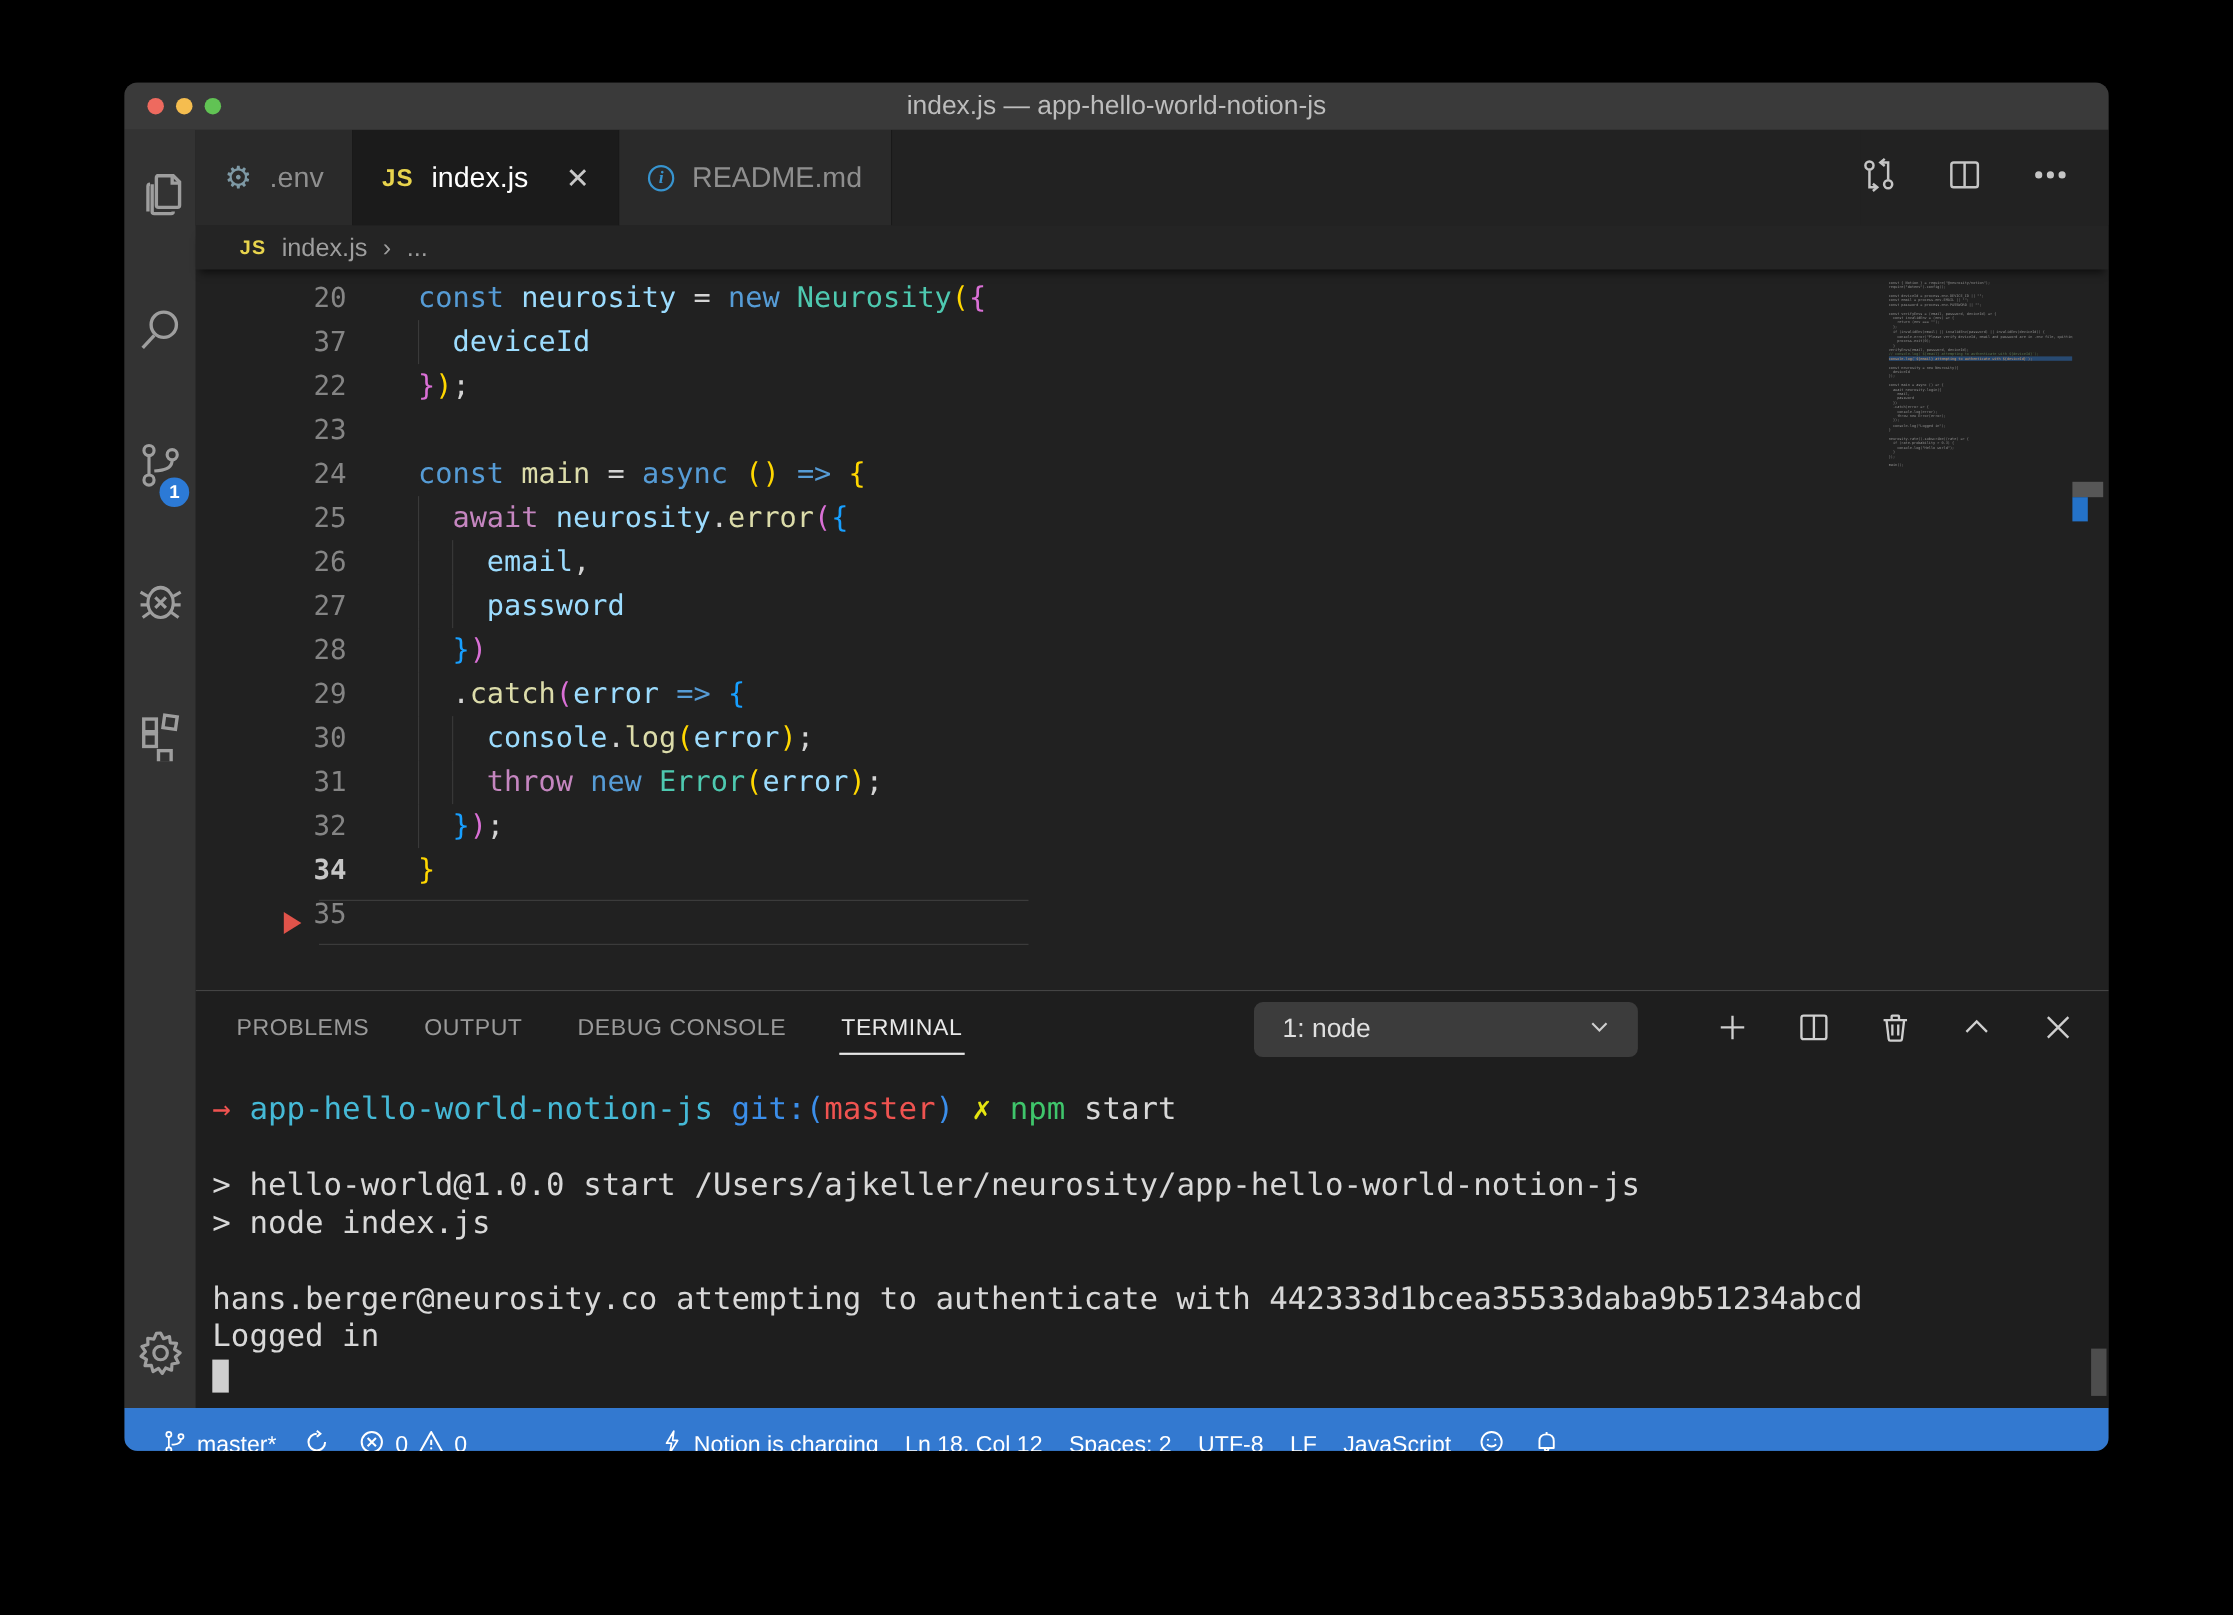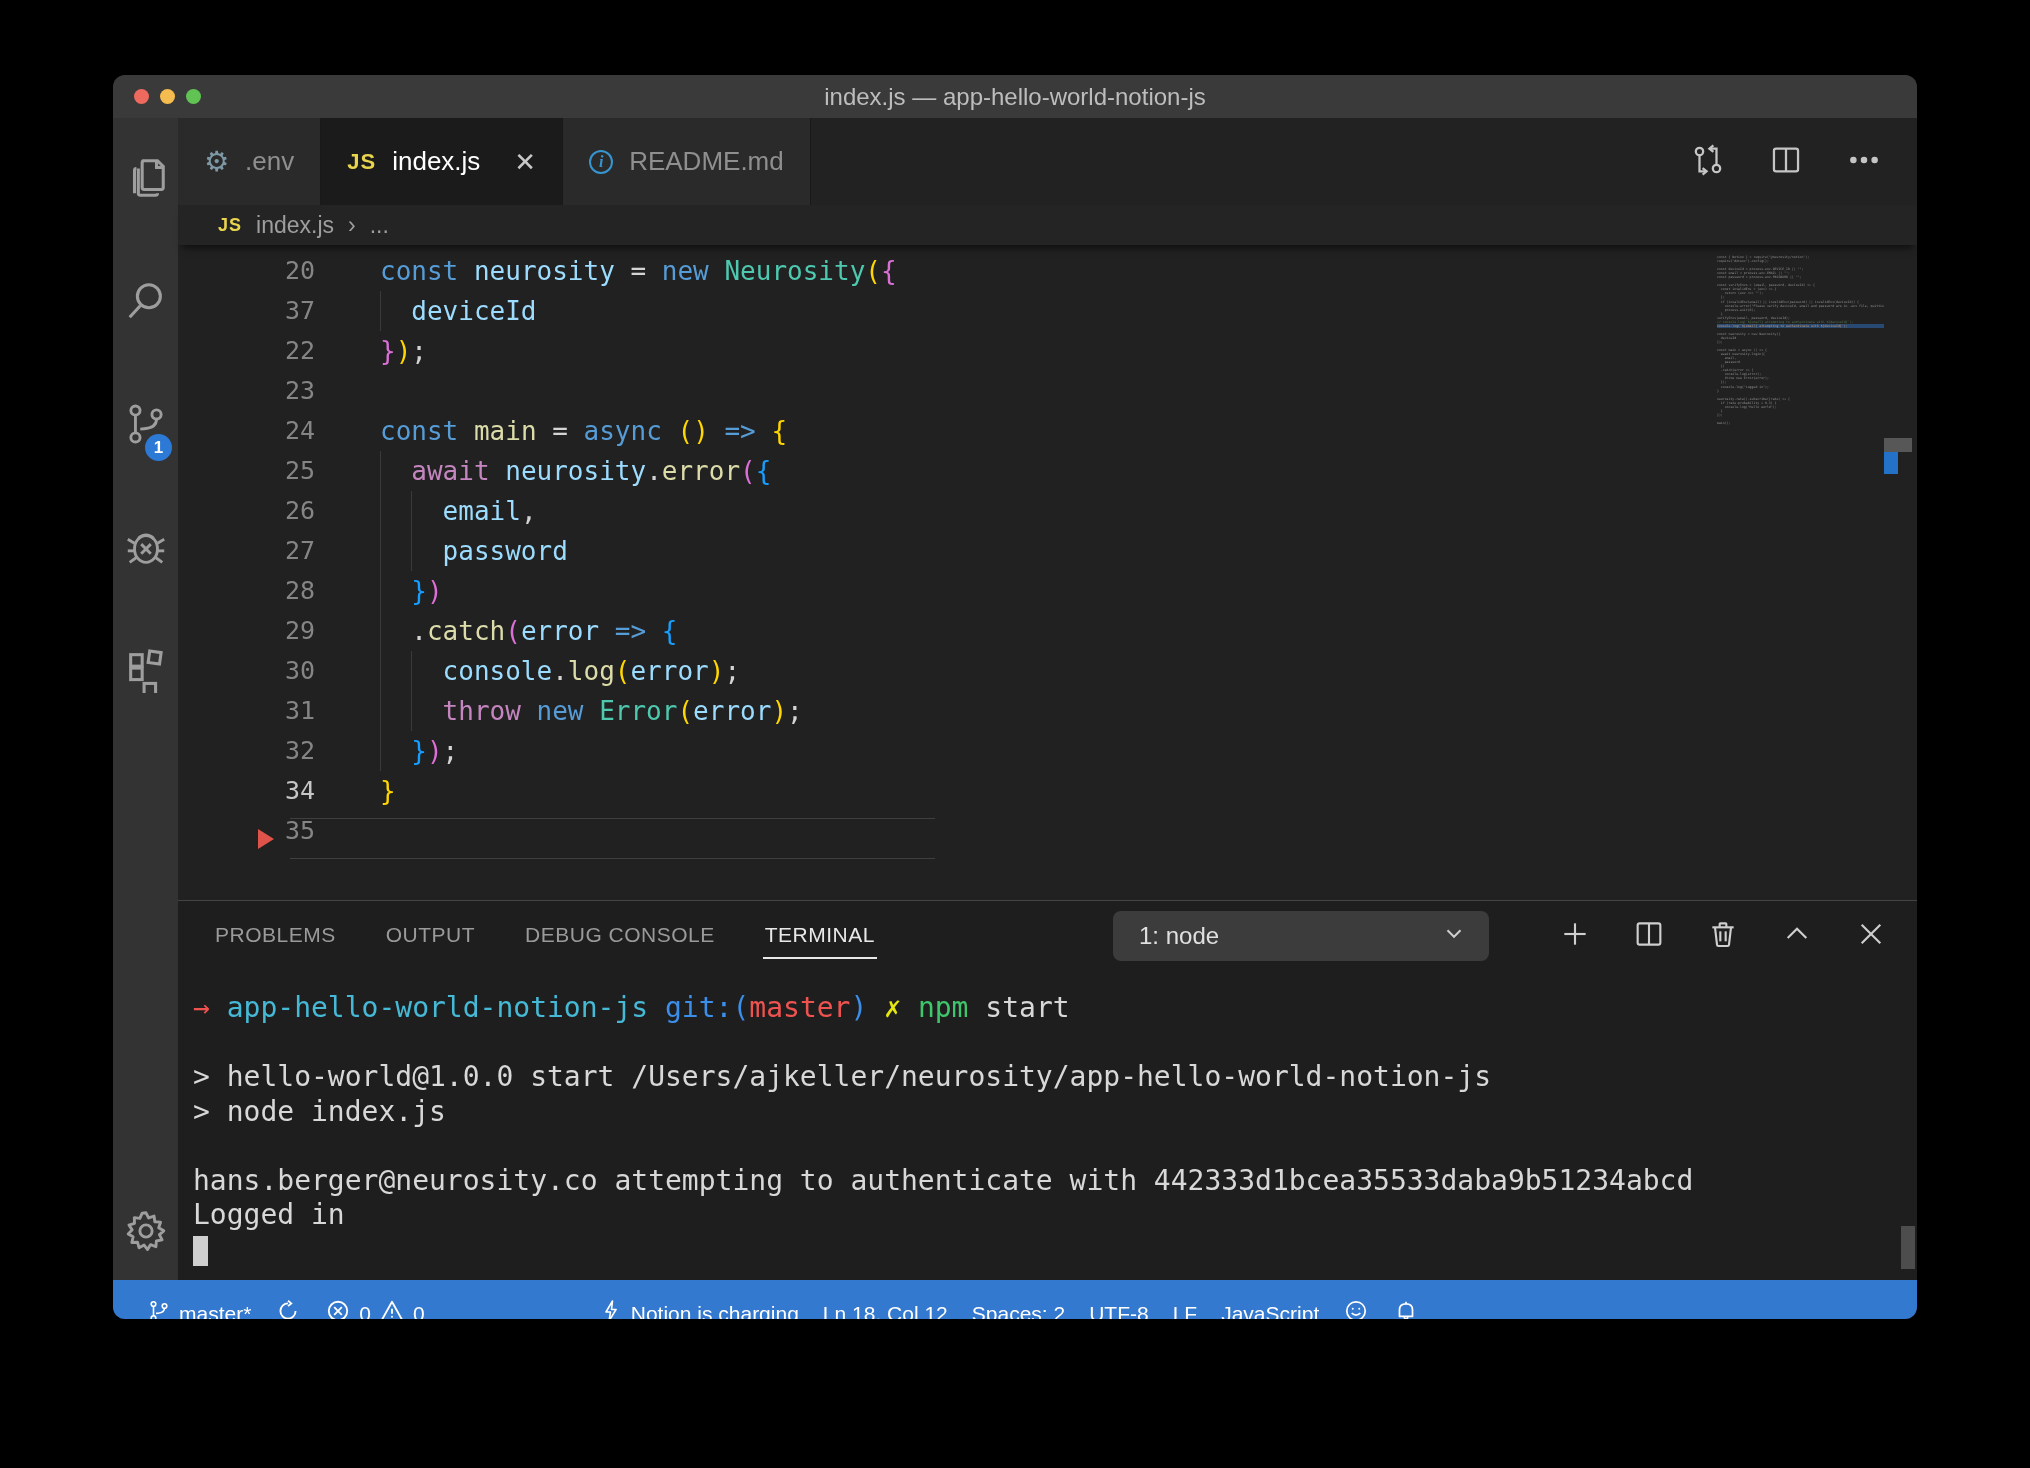--- a/index.html
+++ b/index.html
@@ -47,21 +47,21 @@
   .breadcrumb { height:40px; background:#242424; display:flex; align-items:center; padding-left:40px; gap:14px;
                 color:#9e9e9e; font-size:23px; flex:0 0 auto; position:relative; z-index:3;
                 box-shadow:0 7px 7px -4px rgba(0,0,0,.55); }
   .breadcrumb .js-badge { font-size:18px; }
 
   
   .editor { flex:0 0 655px; position:relative; background:#212121; overflow:hidden; font-family:"DejaVu Sans Mono", monospace; }
   #code { position:absolute; left:0; top:6px; right:0; }
   .cl { display:flex; height:40px; line-height:40px; white-space:pre; font-size:26px; }
   .ln { width:137px; text-align:right; color:#858585; font-size:25px; flex:0 0 auto; }
-  .cl.cur .ln { color:#c6c6c6; font-weight:normal; }
+  .cl.cur .ln { color:#c6c6c6; font-weight:bold; }
   .lc { padding-left:65px; color:#d4d4d4; }
   .tk-kw{color:#569cd6} .tk-ctrl{color:#c586c0} .tk-var{color:#9cdcfe} .tk-fn{color:#dcdcaa}
   .tk-cls{color:#4ec9b0} .tk-str{color:#ce9178} .tk-op{color:#d4d4d4}
   .tk-b1{color:#ffd700} .tk-b2{color:#da70d6} .tk-b3{color:#179fff}
   .tk-ind{ display:inline-block; width:2ch; border-left:1px solid #3a3a3a; height:40px; vertical-align:top; }
   .curline-box { position:absolute; left:112px; width:645px; height:41px; border-top:1px solid #3f3f3f; border-bottom:1px solid #3f3f3f; }
   .gutter-arrow { position:absolute; left:80px; width:0; height:0;
                   border-left:16px solid #e0534a; border-top:10px solid transparent; border-bottom:10px solid transparent; }
   
   .minimap { position:absolute; left:1539px; top:10px; width:167px; height:180px; overflow:hidden;
@@ -73,21 +73,21 @@
   .scrollbar-track { position:absolute; left:1706px; top:0; width:33px; height:655px; }
   .sb-handle { position:absolute; left:0; top:193px; width:28px; height:14px; background:#575757; }
   .sb-mark-blue { position:absolute; left:0; top:207px; width:14px; height:22px; background:#2472c8; }
 
   
   .panel { flex:1; background:#1e1e1e; border-top:1px solid #444; position:relative; display:flex; flex-direction:column; min-height:0; }
   .panel-head { height:64px; display:flex; align-items:center; padding:6px 30px 0 35px; flex:0 0 auto; }
   .ptab { font-size:21px; color:#9a9a9a; letter-spacing:.5px; margin-right:46px; padding:10px 2px 12px; position:relative; }
   .ptab.active { color:#e8e8e8; }
   .ptab.active::after { content:""; position:absolute; left:0; right:0; bottom:0; height:2px; background:#e7e7e7; }
-  .term-dd { margin-left:auto; margin-right:70px; width:376px; height:50px; background:#3c3c3c; border-radius:8px;
+  .term-dd { margin-left:auto; margin-right:70px; width:349px; height:50px; background:#3c3c3c; border-radius:8px;
              display:flex; align-items:center; padding:0 22px 0 26px; color:#e0e0e0; font-size:24px; }
   .term-dd .dd-chev { margin-left:auto; }
   .panel-icons { display:flex; align-items:center; gap:42px; }
   .panel-icons svg { stroke:#cfcfcf; }
   #term { padding:26px 0 0 15px; font-family:"DejaVu Sans Mono", monospace; font-size:28px; line-height:34.5px; color:#d8d8d8; }
   .tml { white-space:pre; height:34.5px; }
   .tm-red{color:#ef5350} .tm-cyan{color:#45b9d6} .tm-blue{color:#3b8eea}
   .tm-yellow{color:#e5e510} .tm-green{color:#3fc56b} .tm-df{color:#d8d8d8}
   .term-cursor { display:inline-block; width:15px; height:30px; background:#cfcfcf; vertical-align:middle; }
   .term-sb { position:absolute; right:2px; top:325px; width:14px; height:43px; background:#4d4d4d; }

